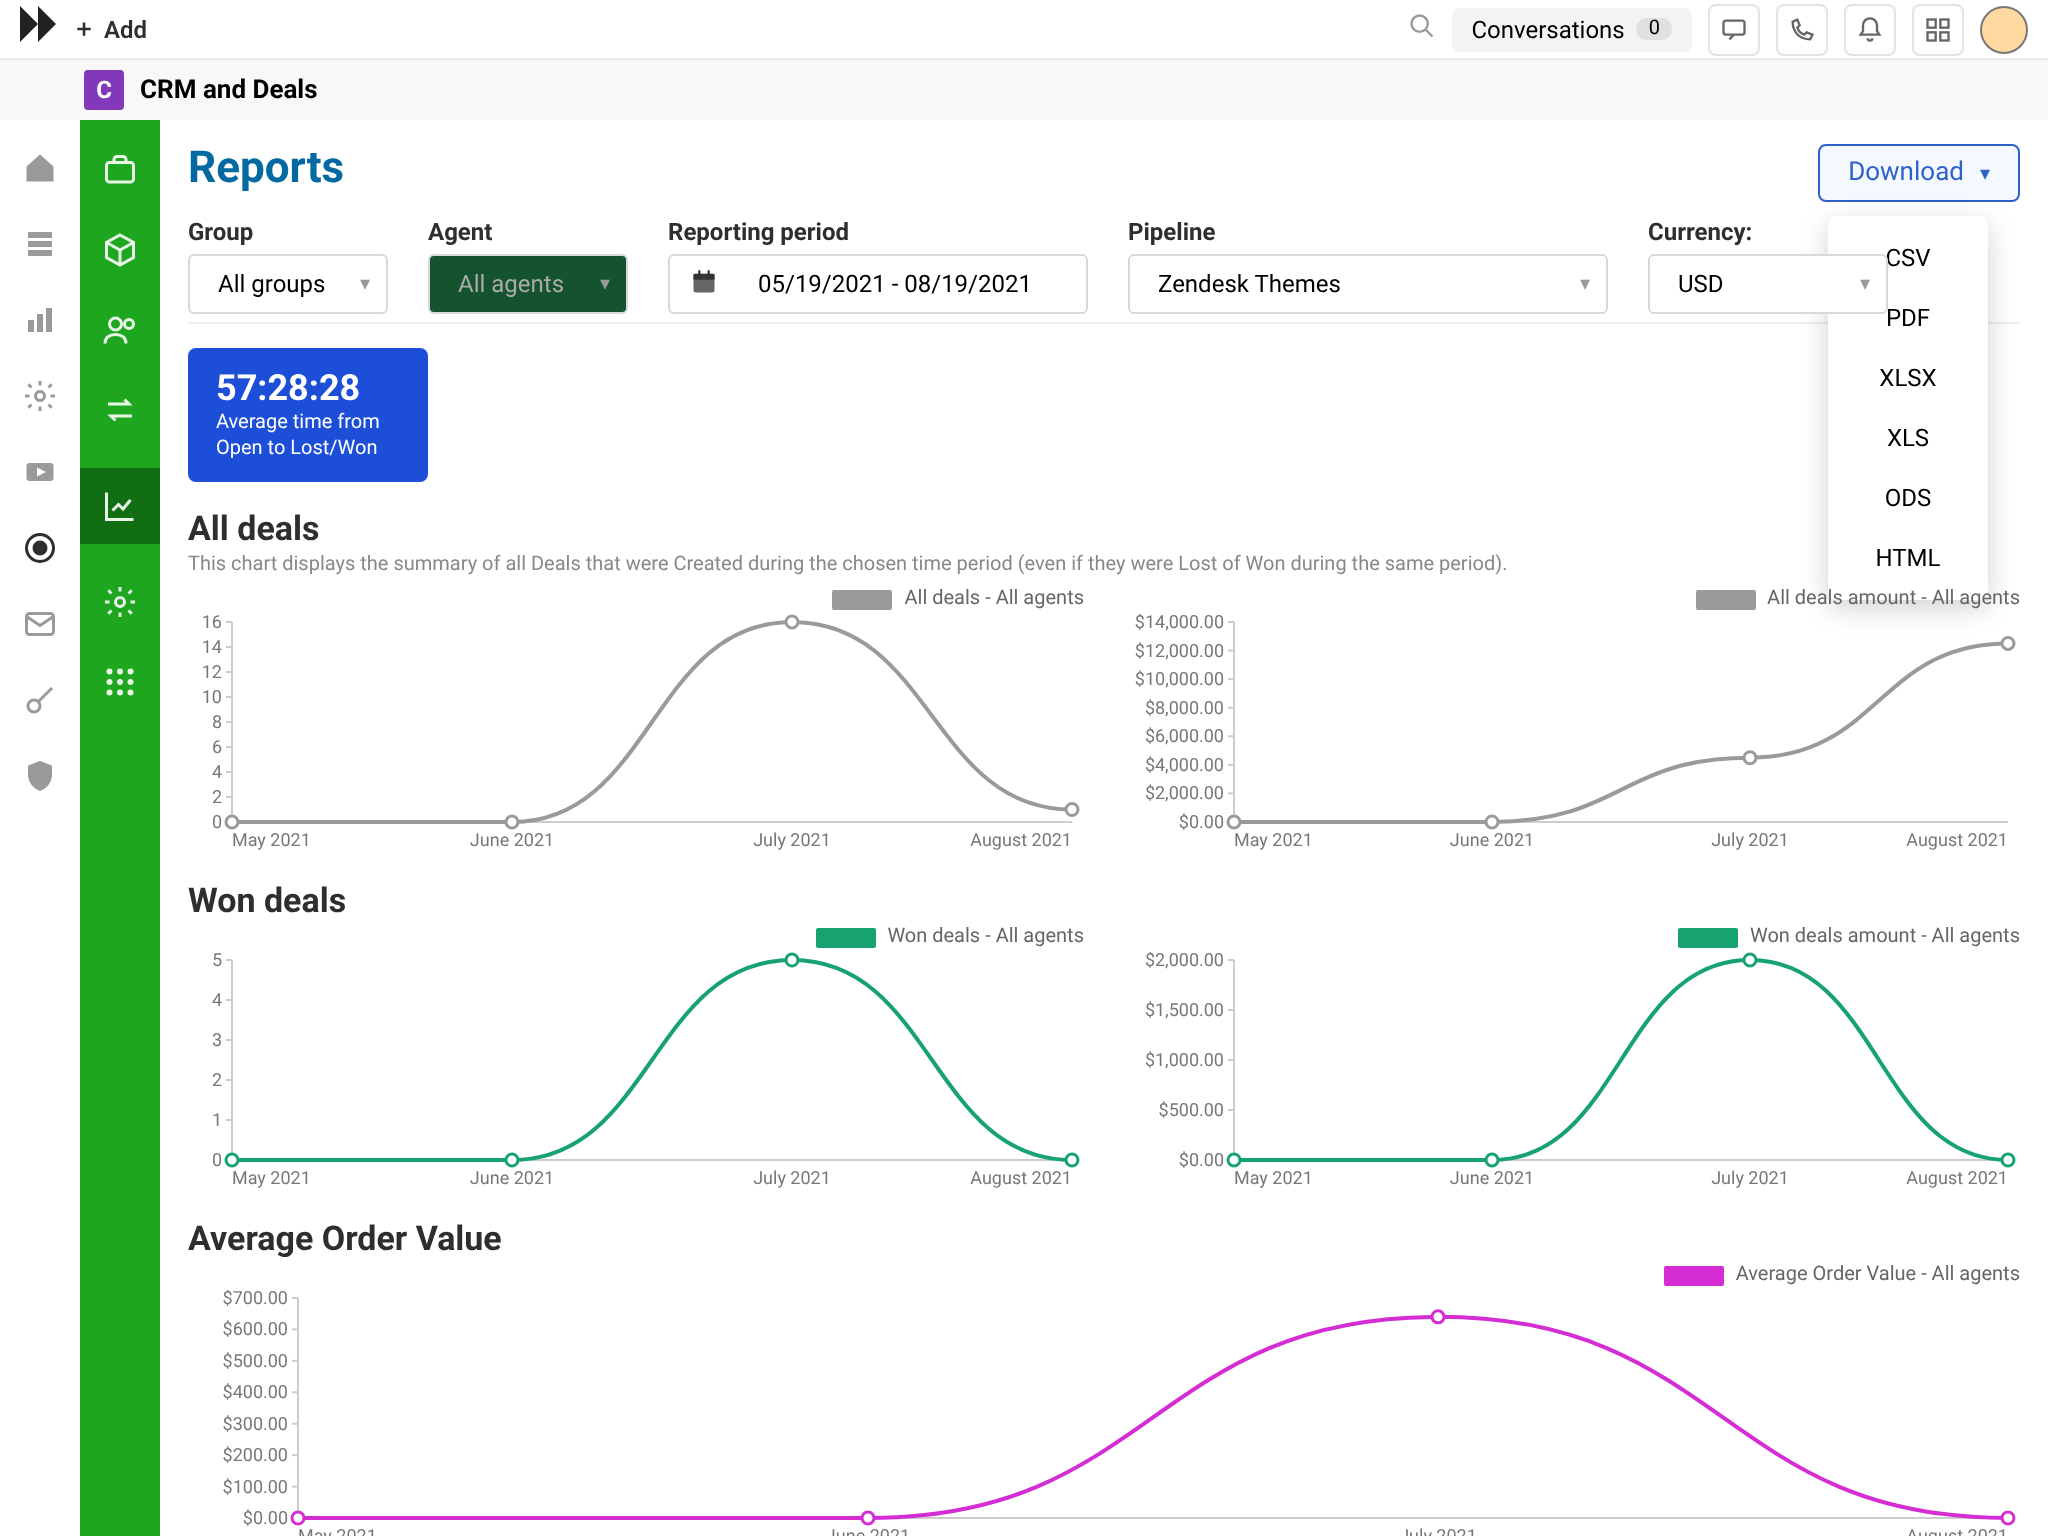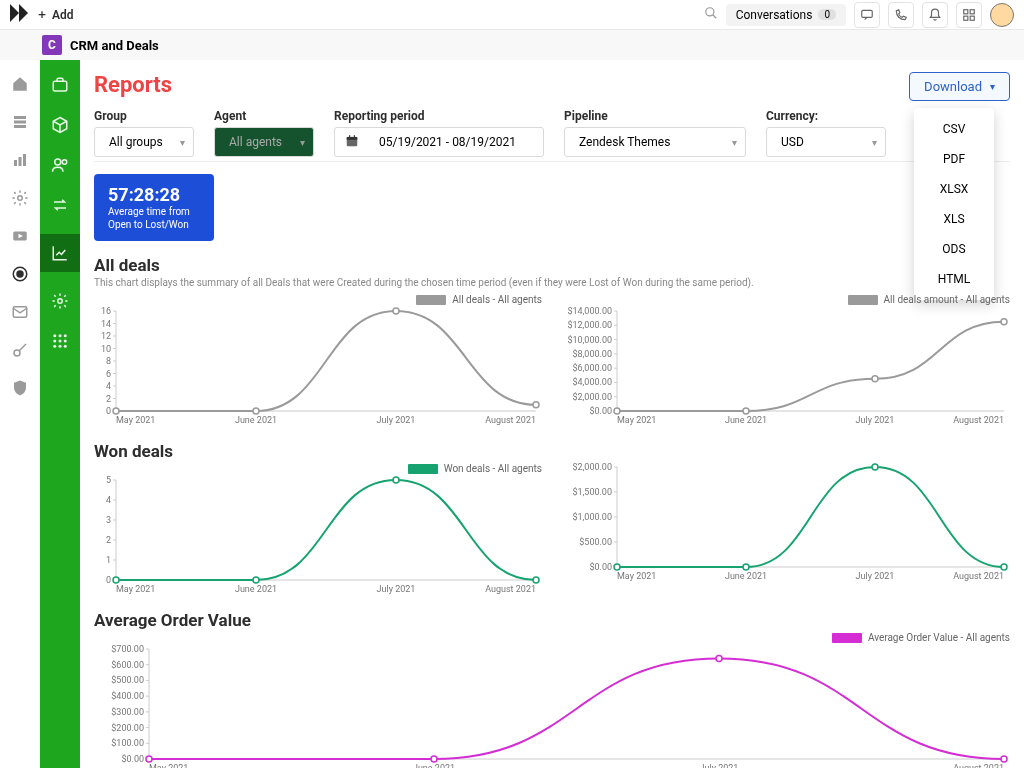--- a/index.html
+++ b/index.html
@@ -24,21 +24,21 @@
   .shell { display: flex; height: calc(768px - 60px); }
   .leftrail { width: 40px; background: #fff; display: flex; flex-direction: column; align-items: center; gap: 18px; padding-top: 14px; color: #9a9a9a; }
   .leftrail .railitem { width: 20px; height: 20px; display: flex; align-items: center; justify-content: center; cursor: pointer; }
   .leftrail .railitem.active { color: #2f2e2e; }
 
   .greenrail { width: 40px; background: #1ea61e; display: flex; flex-direction: column; align-items: center; gap: 18px; padding-top: 14px; color: #e8f6e8; }
   .greenrail .gitem { width: 22px; height: 22px; display: flex; align-items: center; justify-content: center; cursor: pointer; }
   .greenrail .gitem.active { background: #168216; box-shadow: inset 0 0 0 100px rgba(0,0,0,0.15); width:40px; height:38px; }
 
   .content { flex: 1; padding: 12px 14px; overflow: auto; position: relative; }
-  h1.pagetitle { font-size: 22px; font-weight: 700; color: #ef4444; margin-bottom: 12px; }
+  h1.pagetitle { font-size: 22px; font-weight: 700; color: #0369a1; margin-bottom: 12px; }
 
   .filters { display: flex; gap: 20px; margin-bottom: 0; }
   .filter { display: flex; flex-direction: column; gap: 4px; }
   .filter label { font-size: 12px; font-weight: 700; color: #2f2e2e; }
   .select { border: 1px solid #d9d9d9; border-radius: 3px; height: 30px; padding: 0 28px 0 14px; font-size: 12px; background: #fff; display: flex; align-items: center; position: relative; min-width: 90px; cursor: pointer; }
   .select.disabled { background: #14532d; color: #aaa; }
   .select .chev { position: absolute; right: 8px; top: 50%; transform: translateY(-50%); color: #999; font-size: 10px; }
   .daterange { border: 1px solid #d9d9d9; border-radius: 3px; height: 30px; padding: 0 10px; font-size: 12px; display: flex; align-items: center; gap: 20px; cursor: pointer; min-width: 210px; }
   .daterange .calicon { color: #666; }
 
@@ -283,21 +283,21 @@
                 <rect x="3" y="5" width="18" height="5" fill="#333"></rect>
                 <rect x="7" y="2" width="2" height="4" fill="#333"></rect>
                 <rect x="15" y="2" width="2" height="4" fill="#333"></rect>
               </svg>
           </span>
           <span>05/19/2021 - 08/19/2021</span>
         </div>
       </div>
       <div class="filter">
         <label>Pipeline</label>
-        <div class="select" style="width:182px;">
+        <div class="select" style="width:240px;">
           <span>Zendesk Themes</span>
           <span class="chev">▾</span>
         </div>
       </div>
       <div class="filter">
         <label>Currency:</label>
         <div class="select" style="width:120px;">
           <span>USD</span>
           <span class="chev">▾</span>
         </div>
@@ -417,20 +417,24 @@
             <circle cx="162" cy="104" r="3" class="pt" stroke="#17a36f"></circle>
             <circle cx="302" cy="4" r="3" class="pt" stroke="#17a36f"></circle>
             <circle cx="442" cy="104" r="3" class="pt" stroke="#17a36f"></circle>
             <text x="22" y="116" text-anchor="start" class="xcat">May 2021</text>
             <text x="162" y="116" text-anchor="middle" class="xcat">June 2021</text>
             <text x="302" y="116" text-anchor="middle" class="xcat">July 2021</text>
             <text x="442" y="116" text-anchor="end" class="xcat">August 2021</text>
           </svg>
       </div>
       <div class="chart">
+        <div class="legend">
+            <span class="swatch" style="background:#17a36f"></span>
+            <span>Won deals amount - All agents</span>
+          </div>
         <svg class="plot" id="plot-won_deals_amount" viewBox="0 0 448 120">
             <line x1="55" y1="4" x2="55" y2="104" class="axis"></line>
             <line x1="55" y1="104" x2="442" y2="104" class="axis"></line>
             <line x1="52" y1="104" x2="55" y2="104" class="axis"></line>
             <text x="50" y="107" text-anchor="end" font-size="9" fill="#777">$0.00</text>
             <line x1="52" y1="79" x2="55" y2="79" class="axis"></line>
             <text x="50" y="82" text-anchor="end" font-size="9" fill="#777">$500.00</text>
             <line x1="52" y1="54" x2="55" y2="54" class="axis"></line>
             <text x="50" y="57" text-anchor="end" font-size="9" fill="#777">$1,000.00</text>
             <line x1="52" y1="29" x2="55" y2="29" class="axis"></line>

